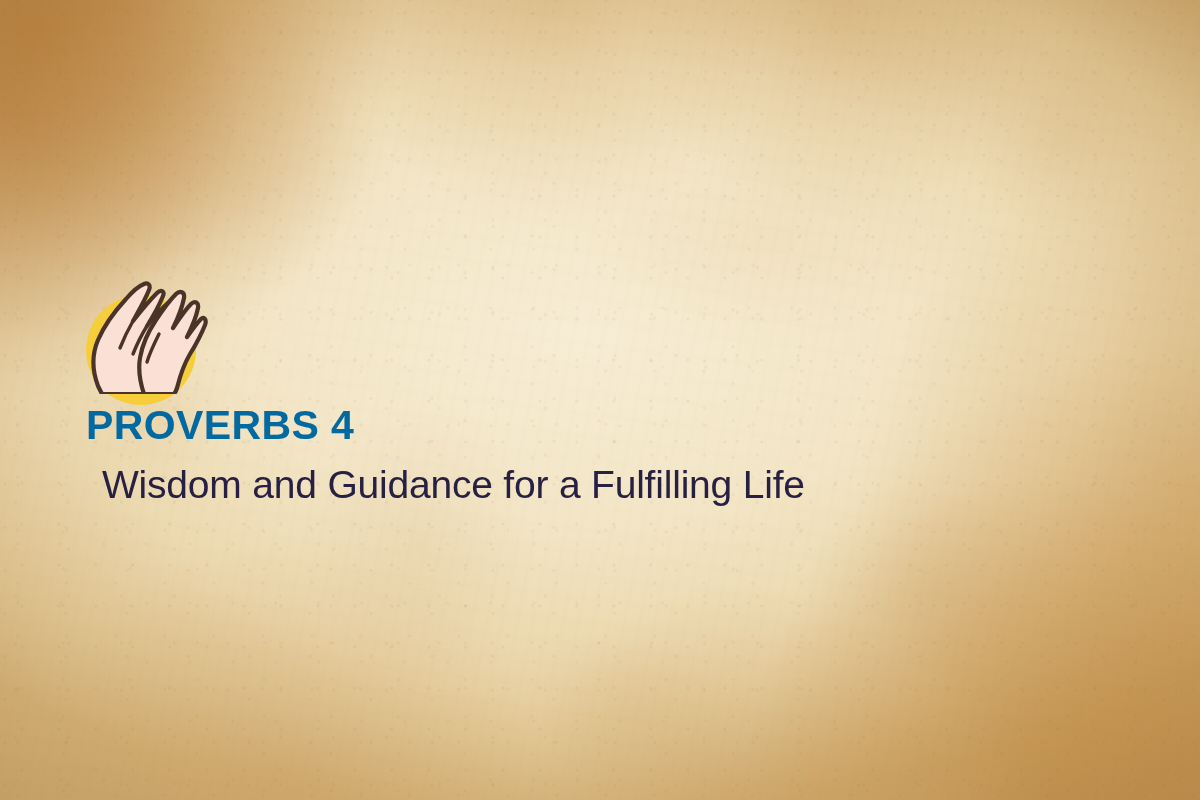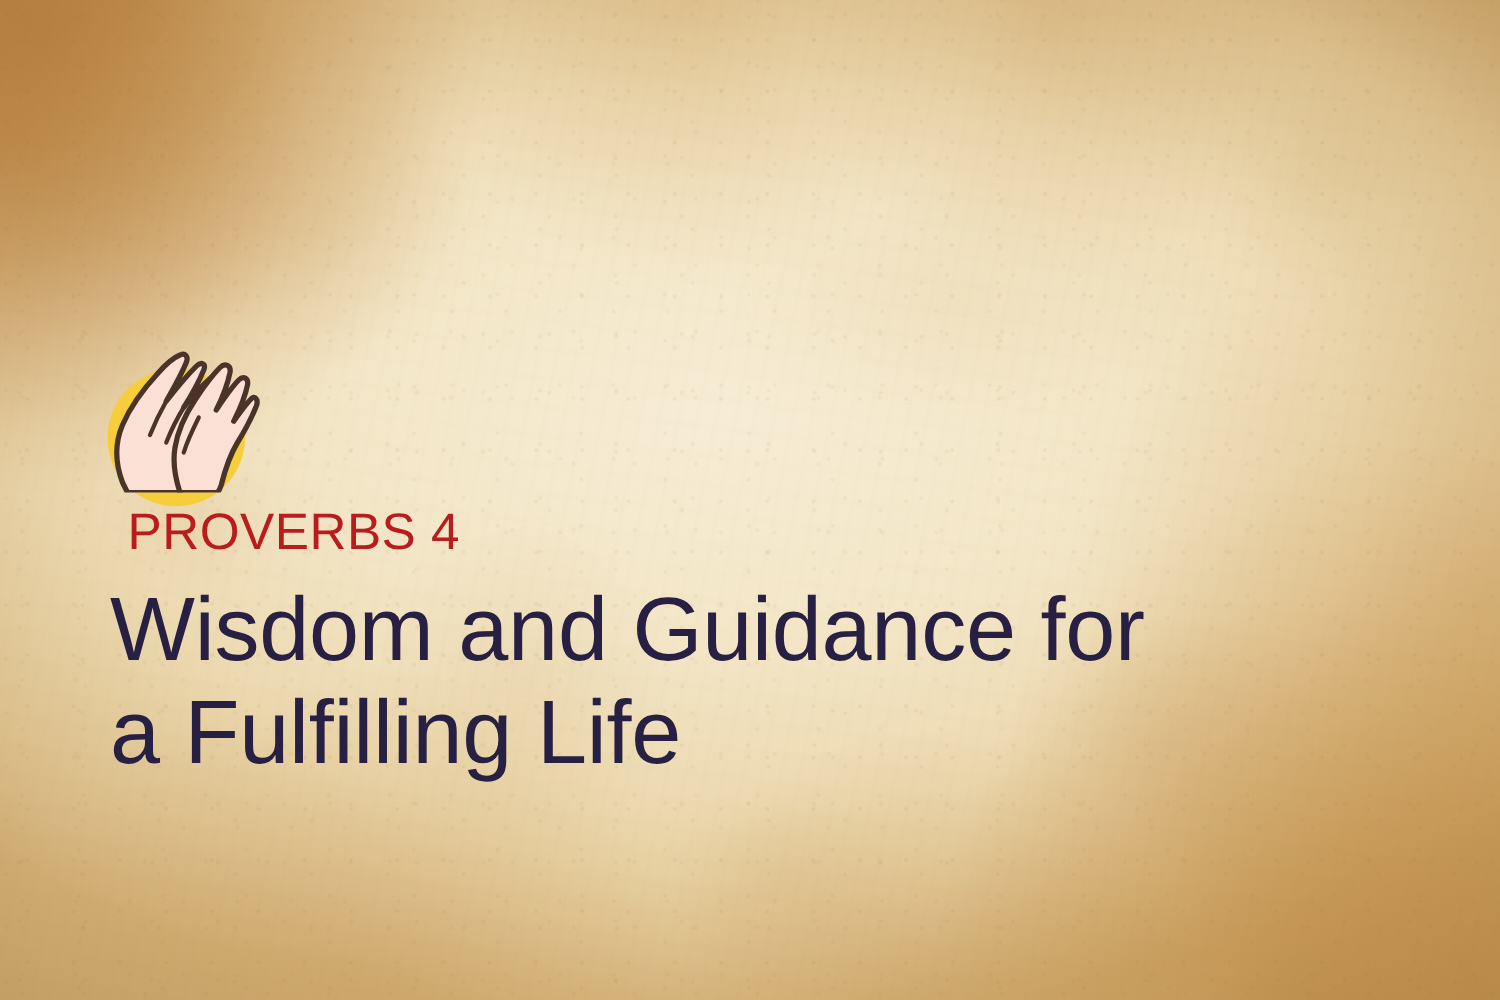--- a/index.html
+++ b/index.html
@@ -120,34 +120,34 @@
   .emoji-hands {
     position: absolute;
     left: -2px;
     top: 0px;
     width: 124px;
     height: 136px;
   }
 
   .title {
     font-size: 41px;
-    font-weight: 400;
+    font-weight: 700;
     letter-spacing: 0.4px;
     line-height: 1.05;
-    color: #b91c1c;
-    margin: 0 0 16px 16px;
+    color: #0369a1;
+    margin: 0 0 16px 0;
     white-space: nowrap;
   }
   .subtitle {
-    font-size: 72px;
+    font-size: 39px;
     font-weight: 400;
     line-height: 1.14;
     letter-spacing: -0.2px;
     color: #282043;
-    margin: 2px;
+    margin: 16px;
     max-width: 860px;
   }
 </style>
 </head>
 <body>
 
 <div class="canvas">
 
   <div class="bg-base"></div>
   <div class="bg-blotch-a"></div>

